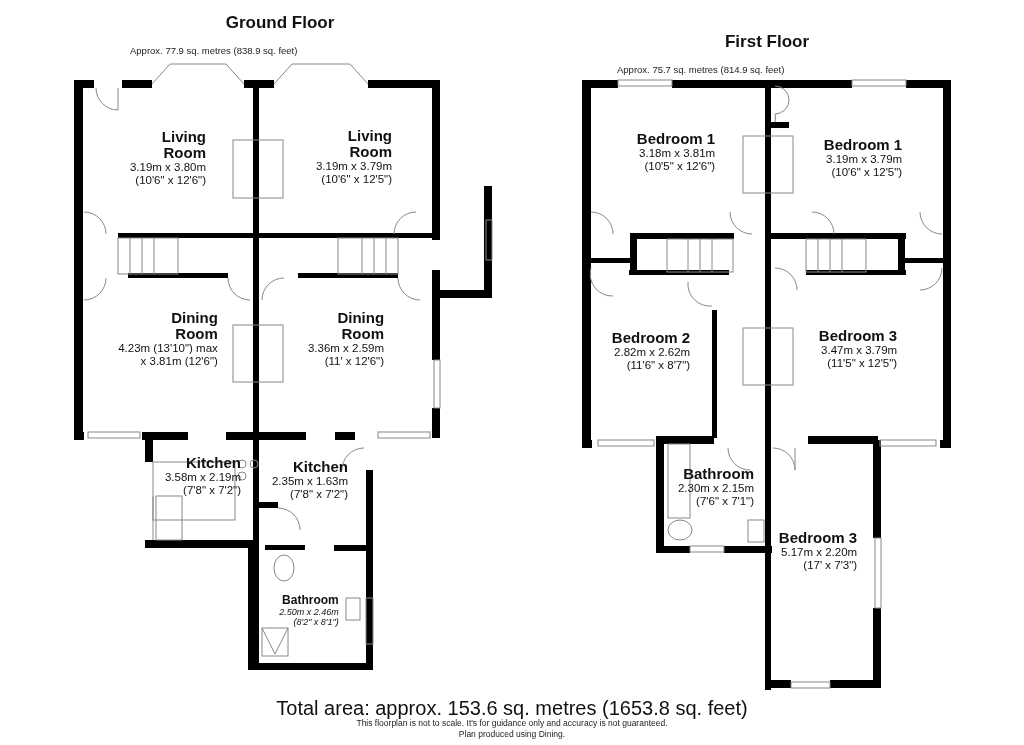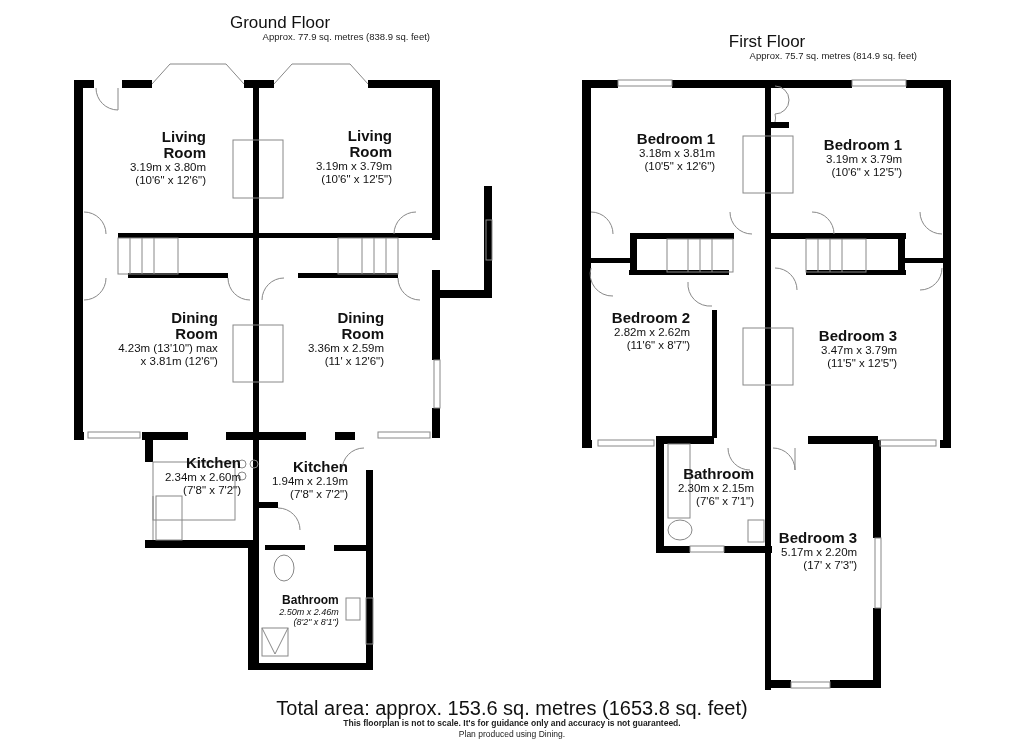--- a/index.html
+++ b/index.html
@@ -1,19 +1,19 @@
 <!DOCTYPE html>
 <html><head>
 <meta charset="utf-8">
 <style>
   html, body { margin:0; padding:0; background:#ffffff; }
   body { width:1024px; height:745px; position:relative; overflow:hidden; font-family:"Liberation Sans", sans-serif; color:#111; }
   .plan { position:absolute; left:0; top:0; width:1024px; height:745px; }
-  .floor-title { position:absolute; text-align:center; font-weight:normal; font-size:17px; line-height:18px; }
-  .floor-sub { position:absolute; text-align:right; font-size:9.5px; line-height:11px; color:#222; }
+  .floor-title { position:absolute; text-align:center; font-weight:bold; font-size:17px; line-height:18px; }
+  .floor-sub { position:absolute; text-align:left; font-size:9.5px; line-height:11px; color:#222;margin-top:14px; }
   .room { position:absolute; text-align:right; transform:translateX(-50%); white-space:nowrap; }
   .room .name { font-weight:bold; font-size:15px; line-height:16px; }
   .room .dim { font-size:11.5px; line-height:13px; }
   .room.small .name { font-size:12px; line-height:13px; }
   .room.small .dim { font-size:9px; line-height:10px;font-style:italic; }
   .total { position:absolute; left:0; width:1024px; top:697px; text-align:center; font-size:20px; }
   .disc { position:absolute; left:0; width:1024px; text-align:center; font-size:8.5px; line-height:11px; color:#222; }
 </style>
 </head>
 <body>
@@ -195,45 +195,45 @@
   <div class="dim">x 3.81m (12'6")</div>
 </div>
 <div class="room" style="left:346px;top:310px;">
   <div class="name">Dining</div>
   <div class="name">Room</div>
   <div class="dim">3.36m x 2.59m</div>
   <div class="dim">(11' x 12'6")</div>
 </div>
 <div class="room" style="left:203px;top:455px;">
   <div class="name">Kitchen</div>
-  <div class="dim">2.34m x 2.60m</div>
+  <div class="dim">3.58m x 2.19m</div>
   <div class="dim">(7'8" x 7'2")</div>
 </div>
 <div class="room" style="left:310px;top:459px;">
   <div class="name">Kitchen</div>
-  <div class="dim">1.94m x 2.19m</div>
+  <div class="dim">2.35m x 1.63m</div>
   <div class="dim">(7'8" x 7'2")</div>
 </div>
 <div class="room small" style="left:309px;top:594px;">
   <div class="name">Bathroom</div>
   <div class="dim">2.50m x 2.46m</div>
   <div class="dim">(8'2" x 8'1")</div>
 </div>
 
 <div class="room" style="left:676px;top:131px;">
   <div class="name">Bedroom 1</div>
   <div class="dim">3.18m x 3.81m</div>
   <div class="dim">(10'5" x 12'6")</div>
 </div>
 <div class="room" style="left:863px;top:137px;">
   <div class="name">Bedroom 1</div>
   <div class="dim">3.19m x 3.79m</div>
   <div class="dim">(10'6" x 12'5")</div>
 </div>
-<div class="room" style="left:651px;top:310px;">
+<div class="room" style="left:651px;top:330px;">
   <div class="name">Bedroom 2</div>
   <div class="dim">2.82m x 2.62m</div>
   <div class="dim">(11'6" x 8'7")</div>
 </div>
 <div class="room" style="left:858px;top:328px;">
   <div class="name">Bedroom 3</div>
   <div class="dim">3.47m x 3.79m</div>
   <div class="dim">(11'5" x 12'5")</div>
 </div>
 <div class="room" style="left:716px;top:466px;">
@@ -241,14 +241,14 @@
   <div class="dim">2.30m x 2.15m</div>
   <div class="dim">(7'6" x 7'1")</div>
 </div>
 <div class="room" style="left:818px;top:530px;">
   <div class="name">Bedroom 3</div>
   <div class="dim">5.17m x 2.20m</div>
   <div class="dim">(17' x 7'3")</div>
 </div>
 
 <div class="total">Total area: approx. 153.6 sq. metres (1653.8 sq. feet)</div>
-<div class="disc" style="top:718px;font-weight:bold;">This floorplan is not to scale. It's for guidance only and accuracy is not guaranteed.</div>
+<div class="disc" style="top:718px;">This floorplan is not to scale. It's for guidance only and accuracy is not guaranteed.</div>
 <div class="disc" style="top:729px;">Plan produced using Dining.</div>
 
 </body></html>

